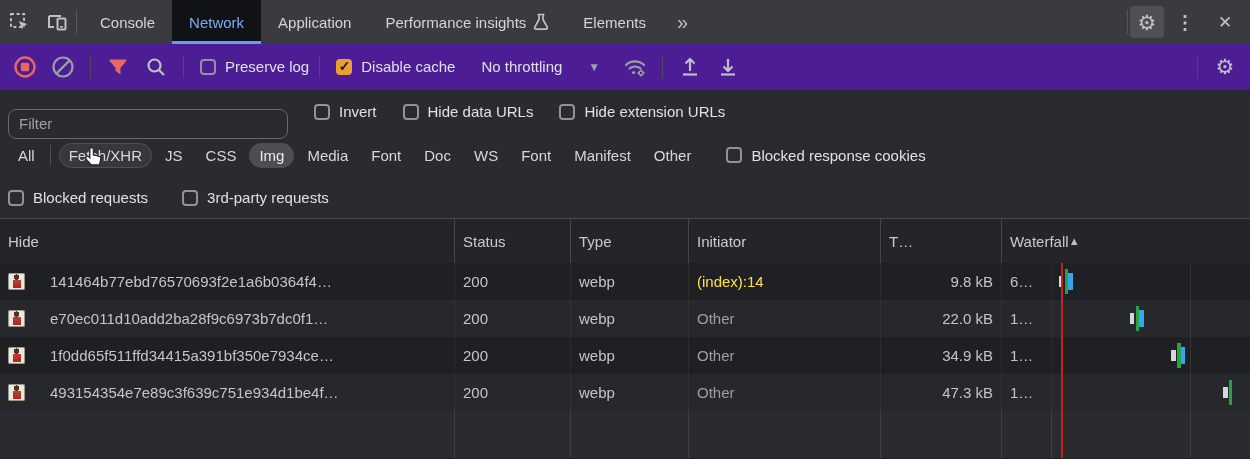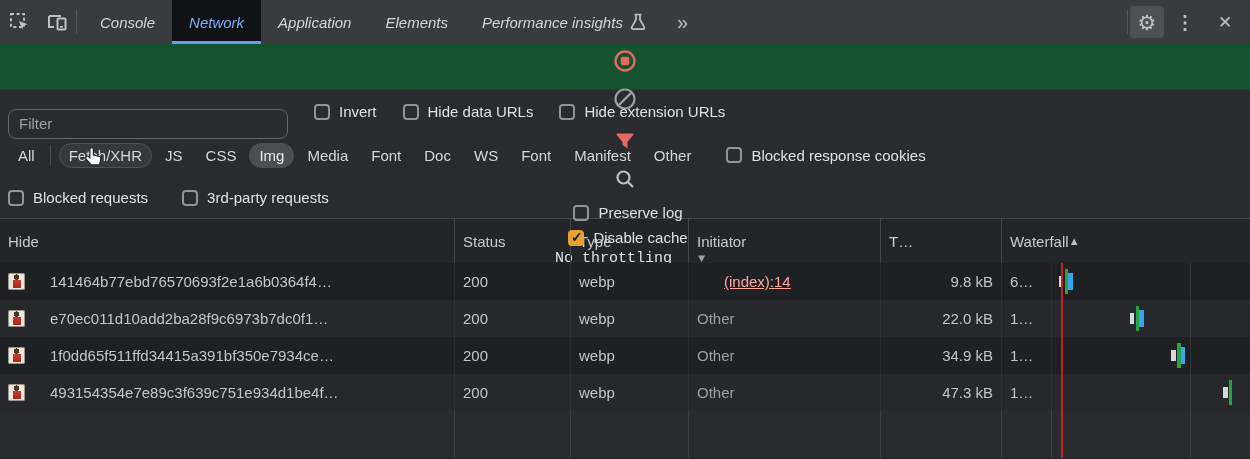--- a/index.html
+++ b/index.html
@@ -9,45 +9,45 @@
     background:#202124; color:#dee1e6;
     font-family:"Liberation Sans", sans-serif; font-size:15px;
   }
   
   .tabbar { display:flex; align-items:stretch; height:44px; background:#3a3b3f; }
   .tabbar .icon-btn { display:flex; align-items:center; justify-content:center;
     width:38px; height:100%; color:#bdc1c6; cursor:pointer; }
   .vsep { width:1px; height:24px; background:#55565a; align-self:center; }
   .tab-strip { display:flex; align-items:stretch; margin-left:6px; }
   .tab { position:relative; display:flex; align-items:center; gap:7px;
-    padding:16px 17px; color:#d2d5d9; cursor:pointer; white-space:nowrap;font-style:italic; }
+    padding:16px 17px; color:#d2d5d9; cursor:pointer; white-space:nowrap; }
   .tab.active { background:#111215; color:#7cacf8; }
   .tab.active::after { content:""; position:absolute; left:0; right:0; bottom:0;
     height:3px; background:#639df4; }
   .tab-more { display:flex; align-items:center; padding:0 14px; color:#bdc1c6;
     font-size:20px; letter-spacing:-2px; cursor:pointer; }
   .tabbar-right { margin-left:auto; display:flex; align-items:center; gap:2px; padding-right:6px; }
   .gear-glyph { font-size:21px; line-height:1; }
   .tabbar-right .settings-open { background:#4e5054; border-radius:4px; width:34px; height:32px; }
   .kebab-glyph { font-size:19px; font-weight:bold; }
   .close-glyph { font-size:17px; }
   
-  .toolbar { display:flex; align-items:center; height:46px; background:#14532d;
-    border-bottom:1px solid #333438; padding:0 8px; gap:4px;flex-direction:column; }
+  .toolbar { display:flex; align-items:center; height:46px; background:#4c1d95;
+    border-bottom:1px solid #333438; padding:0 8px; gap:4px; }
   .tool-btn { display:flex; align-items:center; justify-content:center;
     width:34px; height:34px; cursor:pointer; flex:none; }
   .toolbar .vsep { margin:0 6px; height:22px; background:#4d4e52; }
   .check-row { display:flex; align-items:center; cursor:pointer; white-space:nowrap; }
   .checkbox { width:16px; height:16px; border:2px solid #8f939a; border-radius:4px;
     margin-right:9px; flex:none; }
   .checkbox.checked { border:none; background:#e8a131; position:relative; }
   .checkbox.checked::after { content:"✓"; position:absolute; left:2.5px; top:-1px;
     color:#202124; font-size:14px; font-weight:bold; }
-  .throttle { display:flex; align-items:center; gap:26px; margin-left:10px;
-    color:#dee1e6; cursor:pointer; white-space:nowrap;font-family:Liberation Mono, monospace; }
+  .throttle { display:flex; align-items:center; gap:26px; margin-left:22px;
+    color:#dee1e6; cursor:pointer; white-space:nowrap; }
   .throttle .caret { color:#9aa0a6; font-size:12px; }
   .toolbar-spacer { flex:1; }
   
   .filterbar { display:flex; align-items:center; height:43px; background:#2a2b2e; padding:0 8px; gap:26px; }
   .filter-input { width:280px; height:30px; background:#2a2b2e; border:1px solid #64676c;
     border-radius:8px; color:#f9a8d4; padding:0 10px; font:inherit; outline:none;margin-top:24px; }
   .filter-input::placeholder { color:#9aa0a6; }
   
   .chipsrow { display:flex; align-items:center; height:44px; background:#2a2b2e; padding:0 8px; }
   .chip { padding:4px 10px; border-radius:13px; margin-right:3px; color:#d4d8dc;
@@ -74,21 +74,21 @@
     border-right:1px solid rgba(255,255,255,0.05); overflow:hidden; white-space:nowrap; }
   .td:last-child { border-right:none; }
   .td.size { justify-content:flex-end; }
   .name-cell { gap:25px; }
   .thumb { width:17px; height:17px; flex:none; border-radius:2px;
     background:
       radial-gradient(circle at 50% 24%, #4a3527 0 2.6px, rgba(0,0,0,0) 2.8px),
       linear-gradient(#c63b30, #a8271f) no-repeat 50% 78%/8px 8px,
       #efe9dd;
     box-shadow:inset 0 0 0 1px rgba(0,0,0,.35); }
-  .init-link { text-decoration:underline; color:#fca5a5;margin-left:27px; }
+  .init-link { color:#fde047; }
   .init-other { color:#9aa0a6; }
   .wf-cell { position:relative; padding:0; }
   .wf-cell .bar { position:absolute; display:block; }
   .bar.stall { top:13px; height:11px; background:#d8d8d8; }
   .bar.green { top:6px;  height:25px; background:#26a347; }
   .bar.blue  { top:10px; height:17px; background:#36a6ea; }
   .filler { position:absolute; left:0; right:0; top:148px; bottom:0; background:#2a2b2f; }
   .filler .colline { position:absolute; top:0; bottom:0; width:1px; background:#3e3f43; }
   .overlay-line { position:absolute; top:0; bottom:0; pointer-events:none; }
   .redline { width:2px; background:#c5221f; left:1061px; }
@@ -125,29 +125,29 @@
         <div class="tab">
           <span>Console</span>
         </div>
         <div class="tab active">
           <span>Network</span>
         </div>
         <div class="tab">
           <span>Application</span>
         </div>
         <div class="tab">
-          <span>Elements</span>
-        </div>
-        <div class="tab">
           <span>Performance insights</span>
           <span>
             <svg width="16" height="18" viewBox="0 0 16 18">
               <path d="M4.5 1.5 h7 M6 1.5 v5 l-4.2 7.6 a1.4 1.4 0 0 0 1.2 2.1 h10 a1.4 1.4 0 0 0 1.2 -2.1 L10 6.5 v-5" fill="none" stroke="#bdc1c6" stroke-width="1.7" stroke-linejoin="round"></path>
             </svg>
           </span>
+        </div>
+        <div class="tab">
+          <span>Elements</span>
         </div>
       </div>
     <div class="tab-more">
       <span>»</span>
     </div>
     <div class="tabbar-right">
       <div class="vsep"></div>
       <div class="icon-btn settings-open">
         <span class="gear-glyph">⚙</span>
       </div>

